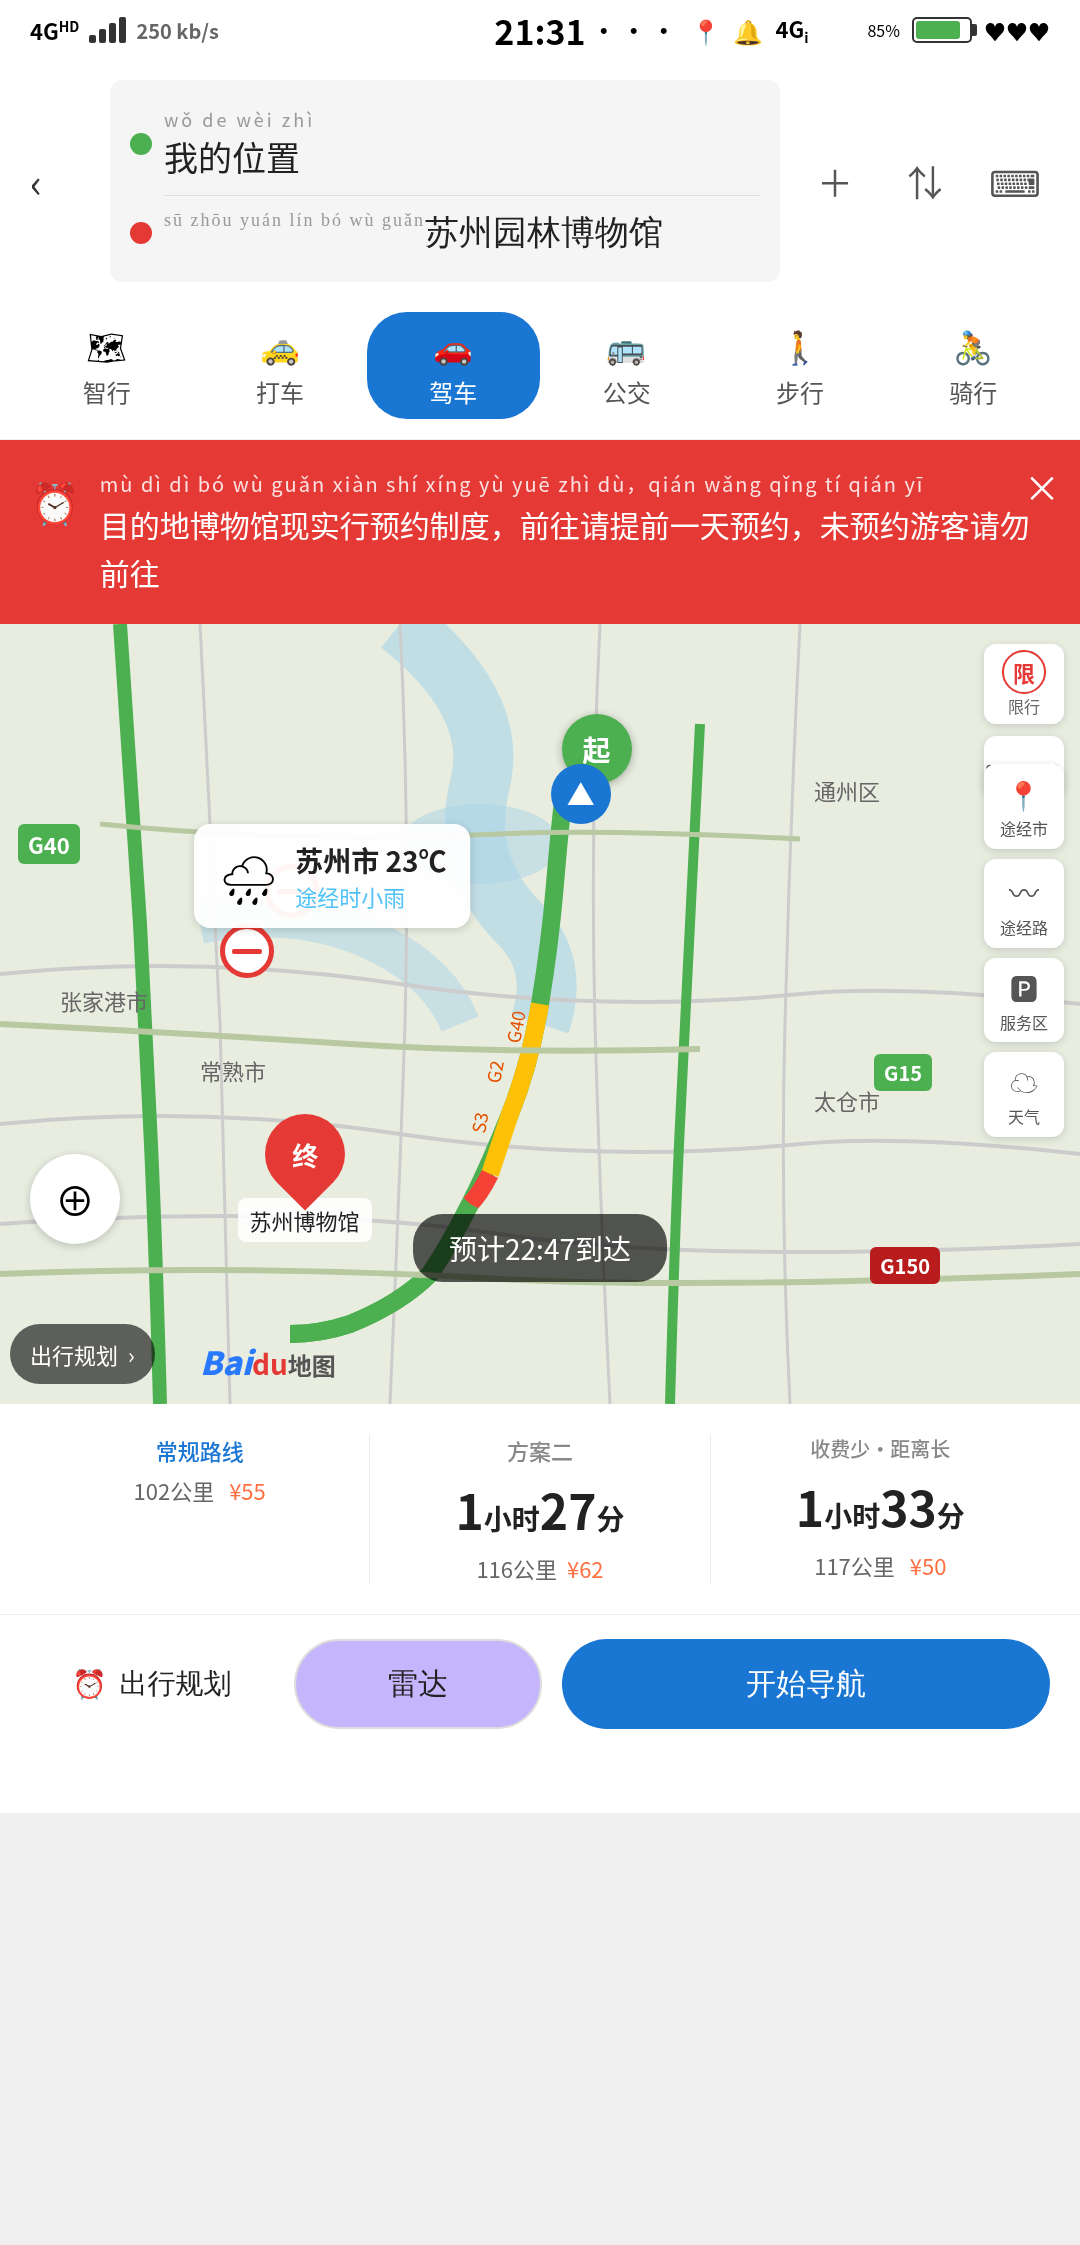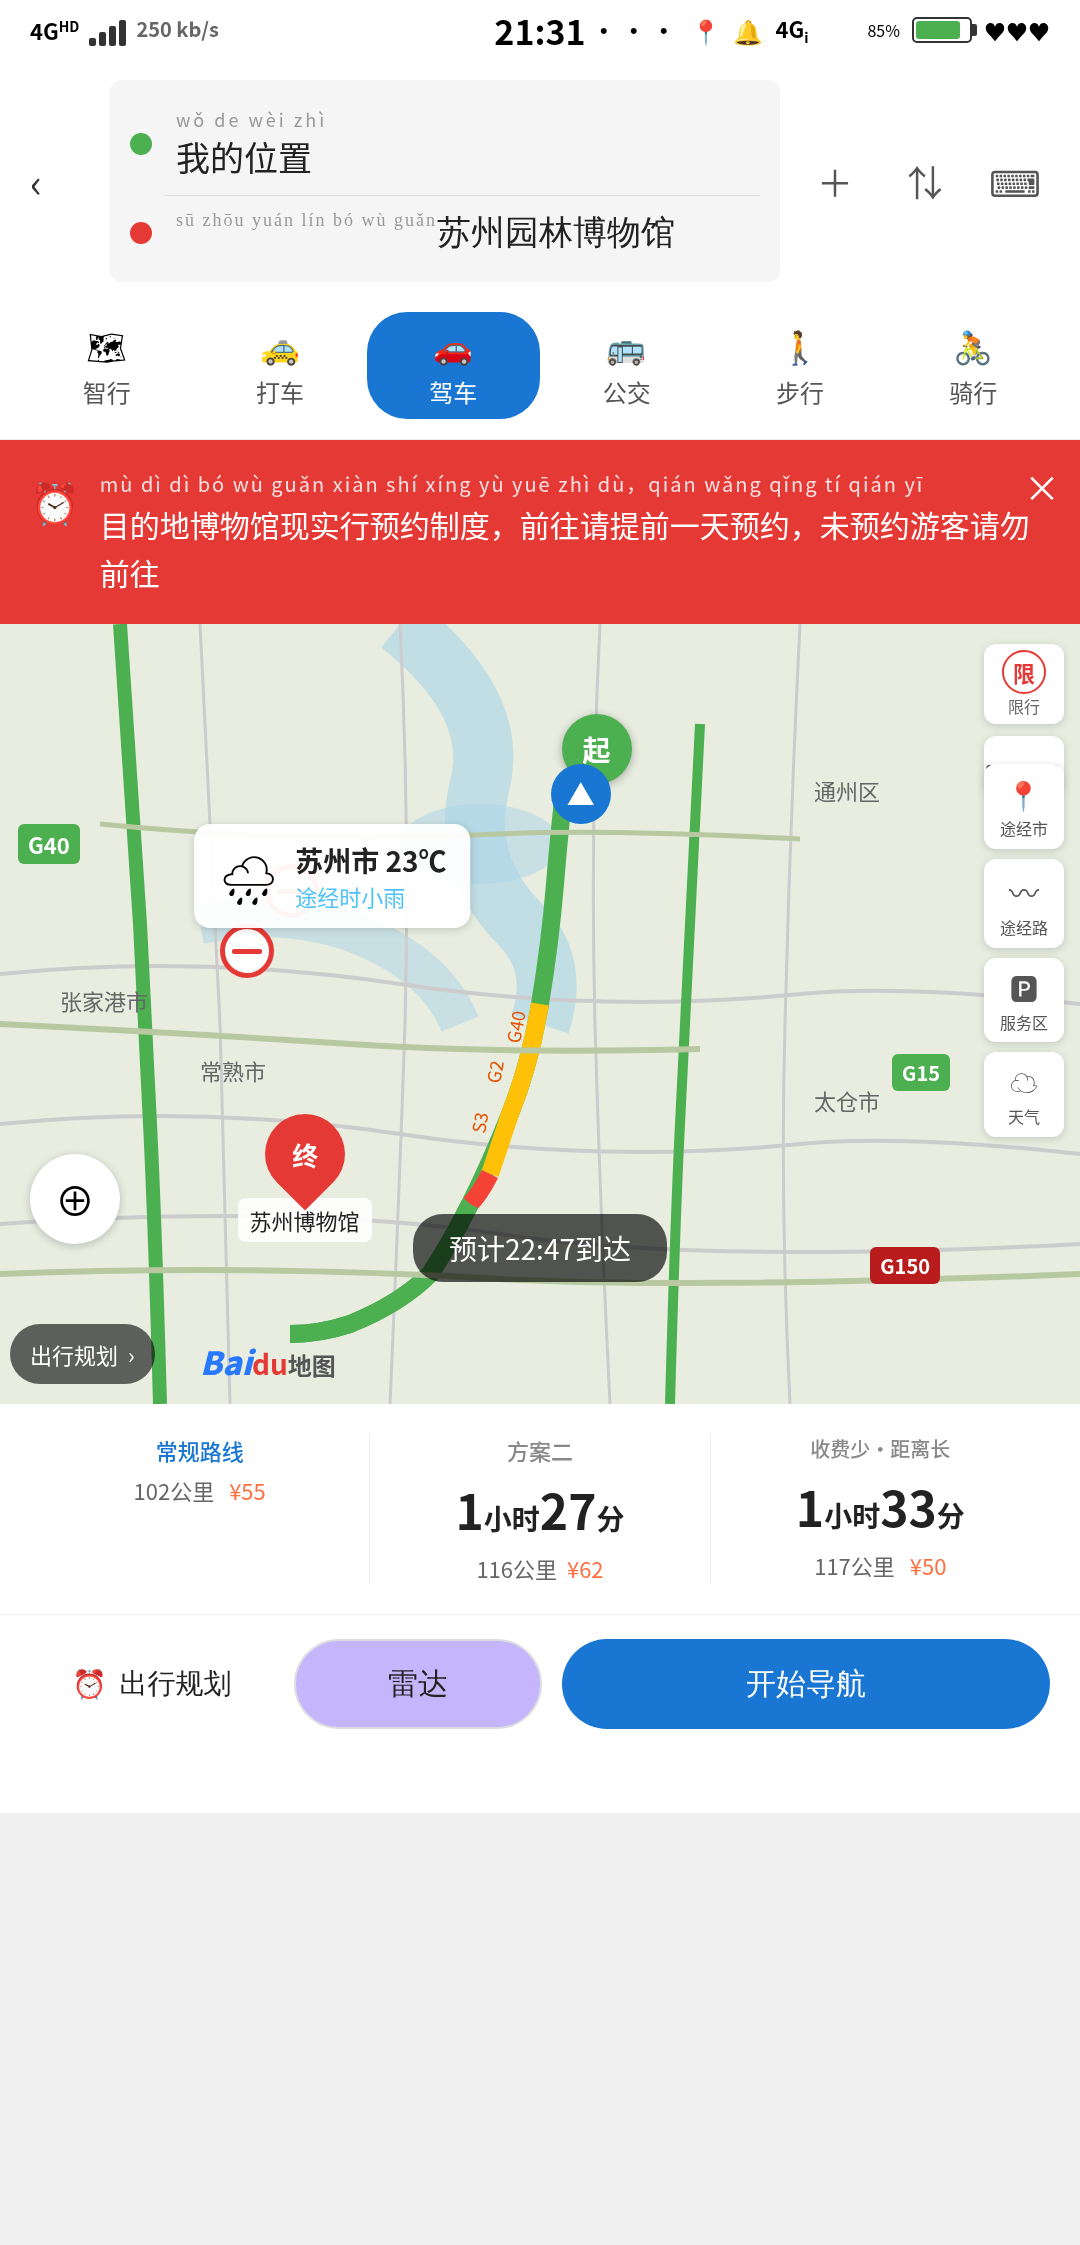--- a/index.html
+++ b/index.html
@@ -20,20 +20,21 @@
       background: #fff;
       display: flex;
       align-items: center;
       justify-content: space-between;
       padding: 0 30px;
       position: relative;
       z-index: 100;
     }
     .status-left {
       display: flex;
+      align-items: center;
       gap: 10px;
       font-size: 26px;
       font-weight: bold;
     }
     .status-center {
       font-size: 32px;
       font-weight: bold;
       position: absolute;
       left: 50%;
       transform: translateX(-50%);
@@ -72,21 +73,21 @@
     }
     .search-box {
       flex: 1;
       background: #f5f5f5;
       border-radius: 12px;
       padding: 16px 20px;
     }
     .search-row {
       display: flex;
       align-items: center;
-      gap: 24px;
+      gap: 12px;
       padding: 10px 0;
     }
     .dot-green {
       width: 22px; height: 22px; background: #4CAF50; border-radius: 50%; flex-shrink: 0;
     }
     .dot-red {
       width: 22px; height: 22px; background: #e53935; border-radius: 50%; flex-shrink: 0;
     }
     .search-divider { height: 1px; background: #e0e0e0; margin: 4px 0; }
     .search-actions {
@@ -441,21 +442,21 @@
       align-items: center;
       justify-content: center;
       box-shadow: 0 2px 8px rgba(0,0,0,0.15);
       cursor: pointer;
     }
 
     
     .g15-label {
       position: absolute;
       top: 430px;
-      right: 130px;
+      right: 148px;
       background: #4CAF50;
       color: #fff;
       border-radius: 6px;
       padding: 4px 10px;
       font-size: 20px;
       font-weight: bold;
     }
 
     
     .g150-label {

